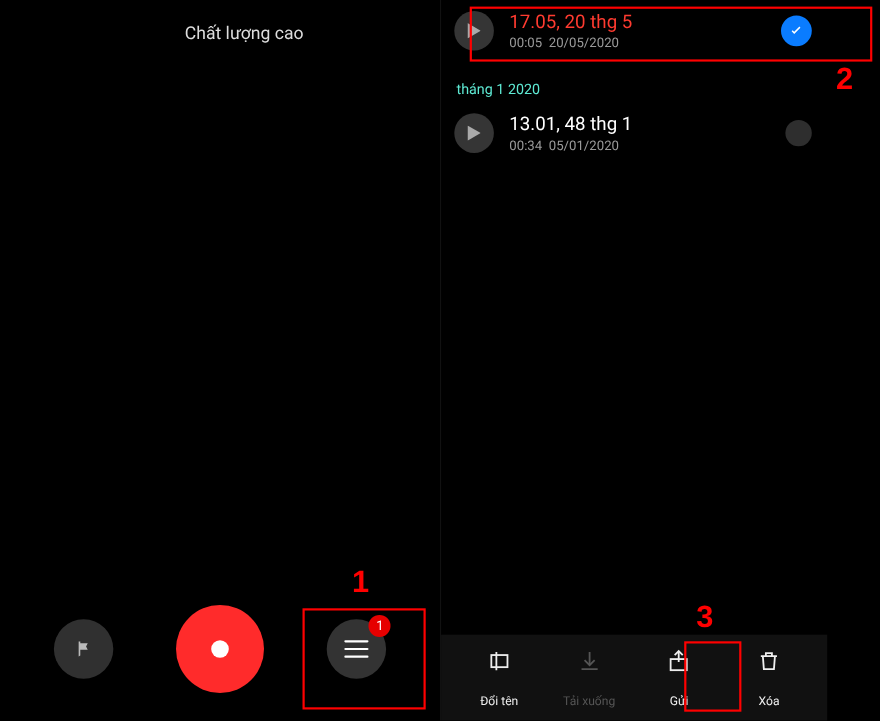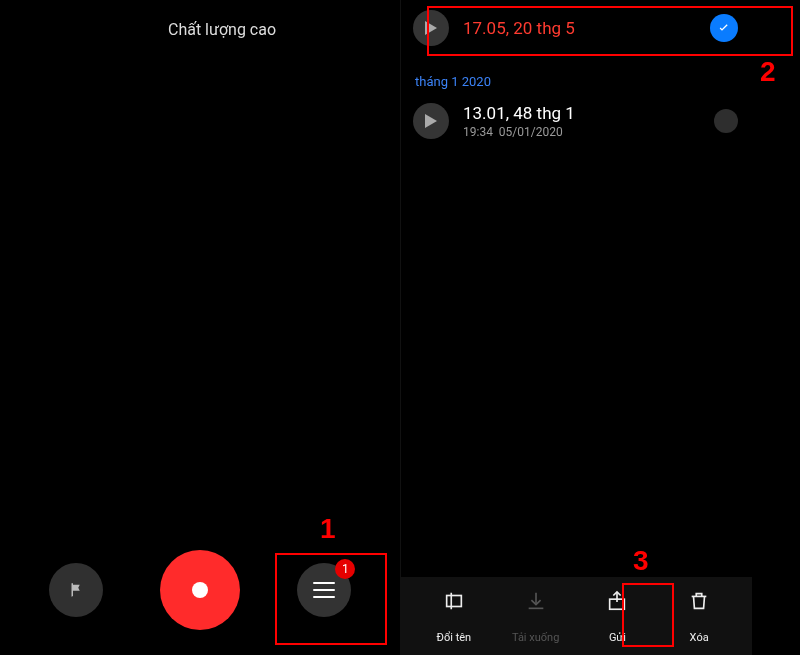--- a/index.html
+++ b/index.html
@@ -120,21 +120,21 @@
     flex-shrink:0;
   }
   .empty-circle {
     width:24px; height:24px;
     border-radius:50%;
     background:#2e2e2e;
     flex-shrink:0;
   }
   .section-header {
     font-size:13px;
-    color:#3b82f6;
+    color:#5eead4;
     padding: 18px 14px 4px 14px;
   }
   .anno2 { left: 427px; top: 6px; width: 366px; height: 50px; }
   .anno-label-2 { left: 760px; top: 56px; }
 
   .bottom-bar {
     position:absolute;
     bottom:0;
     left:0; right:0;
     height:78px;
@@ -187,40 +187,43 @@
 <div class="screen screen-right">
 
   <div class="rec-item">
     <div class="rec-play">
       <svg width="12" height="14" viewBox="0 0 12 14">
           <path d="M0 0 L12 7 L0 14 Z"></path>
         </svg>
     </div>
     <div class="rec-body">
       <div class="rec-title highlighted">17.05, 20 thg 5</div>
+      <div class="rec-sub">
+        <span>00:05</span>&nbsp;&nbsp;<span>20/05/2020</span>
+      </div>
     </div>
     <div class="check-circle">
       <svg width="16" height="16" viewBox="0 0 24 24">
           <path fill="#fff" d="M9 16.2l-3.5-3.5 1.4-1.4L9 13.4l7.1-7.1 1.4 1.4z"></path>
         </svg>
     </div>
   </div>
 
   <div class="section-header">tháng 1 2020</div>
 
   <div class="rec-item">
     <div class="rec-play">
       <svg width="12" height="14" viewBox="0 0 12 14">
           <path d="M0 0 L12 7 L0 14 Z"></path>
         </svg>
     </div>
     <div class="rec-body">
       <div class="rec-title">13.01, 48 thg 1</div>
       <div class="rec-sub">
-        <span>19:34</span>&nbsp;&nbsp;<span>05/01/2020</span>
+        <span>00:34</span>&nbsp;&nbsp;<span>05/01/2020</span>
       </div>
     </div>
     <div class="empty-circle"></div>
   </div>
 
   <div class="bottom-bar">
     <div class="bar-item">
       <div class="icon-slot">
         <svg width="22" height="22" viewBox="0 0 24 24" fill="none" stroke="#eee" stroke-width="1.8">
             <rect x="4" y="6" width="16" height="12"></rect>

